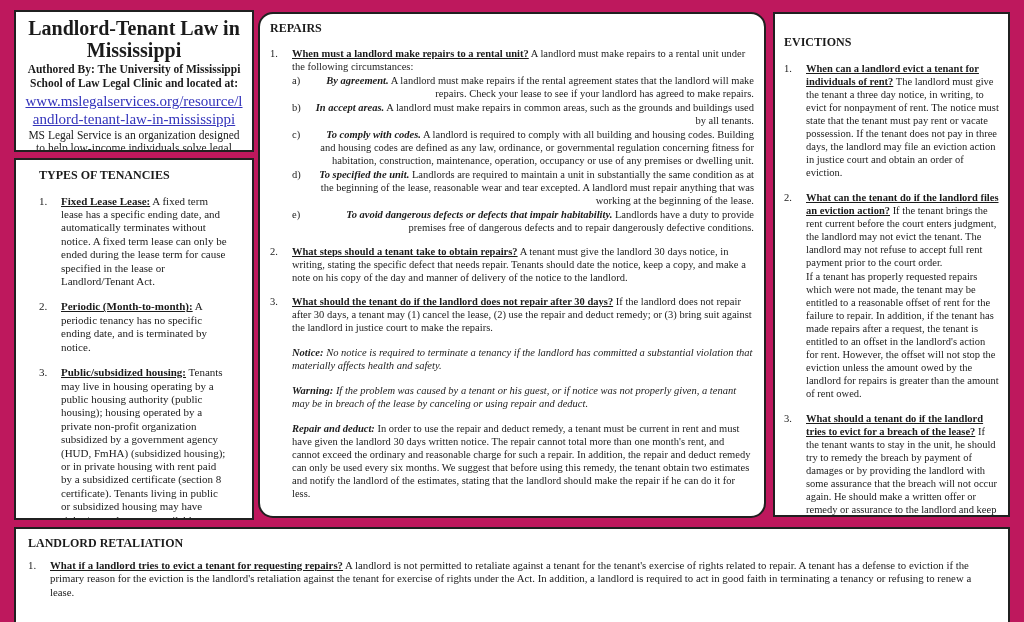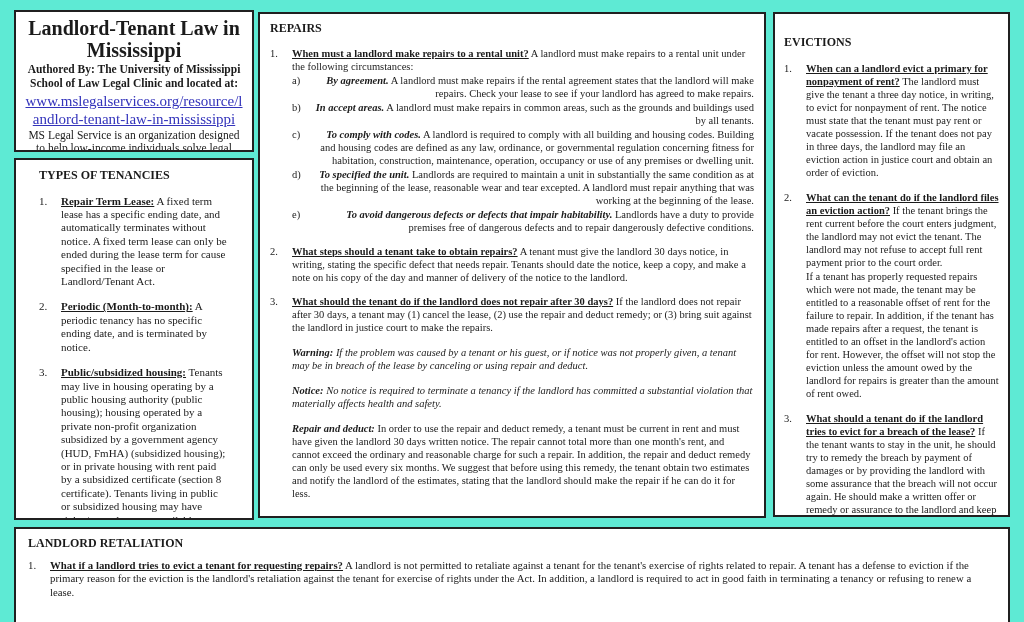--- a/index.html
+++ b/index.html
@@ -1,17 +1,17 @@
 <!DOCTYPE html>
 <html><head>
 <meta charset="utf-8">
 <style>
   html,body { margin:0; padding:0; background:#ffffff; }
   .page {
-    position:relative; width:1024px; height:622px; background:#5eead4;
+    position:relative; width:1024px; height:622px; background:#be185d;
     font-family:"Liberation Serif","DejaVu Serif",serif; color:#1b1b1b;
     overflow:hidden;
   }
   .box { position:absolute; border:2px solid #202020; background:#ffffff; box-sizing:border-box; overflow:hidden; }
 
   
   .title-box { left:14px; top:10px; width:240px; height:142px; padding:5px 7px; text-align:center; }
   .title-box h1 { margin:0; font-size:20px; line-height:1.1; font-weight:bold; }
   .byline { margin:2px 0 0 0; font-size:11.5px; font-weight:bold; line-height:1.2; }
   .link { display:block; font-size:15px; color:#3333bb; text-decoration:underline; line-height:1.2; overflow-wrap:anywhere; margin:1px 0; cursor:pointer; }
@@ -32,21 +32,21 @@
   .note.italic { font-style:italic; }
   .para2 { margin-top:1px; }
 
   
   .tenancies-box { left:14px; top:158px; width:240px; height:362px; padding:8px 23px; font-size:11px; line-height:1.22; }
   .tenancies-box .item { margin-top:12px; }
   .tenancies-box .item:first-of-type { margin-top:10px; }
   .term { font-weight:bold; text-decoration:underline; }
 
   
-  .repairs-box { left:258px; top:12px; width:508px; height:506px; padding:7px 10px; font-size:10.5px; line-height:1.24; }
+  .repairs-box { left:258px; top:12px; width:508px; height:506px; padding:7px 10px; font-size:10.5px; line-height:1.24;border-radius:15px; }
   .repairs-box .item { margin-top:11px; }
   .repairs-box .item:first-of-type { margin-top:8px; }
 
   
   .evictions-box { left:773px; top:12px; width:237px; height:505px; padding:21px 9px; font-size:10.5px; line-height:1.24; }
   .evictions-box .item { margin-top:12px; }
   .evictions-box .item:first-of-type { margin-top:9px; }
 
   
   .retaliation-box { left:14px; top:527px; width:996px; height:109px; padding:7px 12px; font-size:10.8px; line-height:1.25; }
@@ -64,21 +64,21 @@
     <p class="desc">MS Legal Service is an organization designed to help low-income individuals solve legal problems.</p>
 
   </div>
 
   <div class="box tenancies-box">
     <div class="sec-header">TYPES OF TENANCIES</div>
 
     <div class="item">
       <span class="num">1.</span>
       <div class="itxt">
-        <span class="term">Repair Term Lease:</span>
+        <span class="term">Fixed Lease Lease:</span>
         <span>A fixed term lease has a specific ending date, and automatically terminates without notice. A fixed term lease can only be ended during the lease term for cause specified in the lease or Landlord/Tenant Act.</span>
       </div>
     </div>
     <div class="item">
       <span class="num">2.</span>
       <div class="itxt">
         <span class="term">Periodic (Month-to-month):</span>
         <span>A periodic tenancy has no specific ending date, and is terminated by notice.</span>
       </div>
     </div>
@@ -146,41 +146,41 @@
     </div>
 
     <div class="item">
       <span class="num">3.</span>
       <div class="itxt">
         <span class="q">What should the tenant do if the landlord does not repair after 30 days?</span>
         <span>If the landlord does not repair after 30 days, a tenant may (1) cancel the lease, (2) use the repair and deduct remedy; or (3) bring suit against the landlord in justice court to make the repairs.</span>
       </div>
     </div>
 
+    <div class="note italic">
+      <span class="lead">Notice:</span>
+      <span>No notice is required to terminate a tenancy if the landlord has committed a substantial violation that materially affects health and safety.</span>
+    </div>
     <div class="note italic">
       <span class="lead">Warning:</span>
       <span>If the problem was caused by a tenant or his guest, or if notice was not properly given, a tenant may be in breach of the lease by canceling or using repair and deduct.</span>
     </div>
-    <div class="note italic">
-      <span class="lead">Notice:</span>
-      <span>No notice is required to terminate a tenancy if the landlord has committed a substantial violation that materially affects health and safety.</span>
-    </div>
     <div class="note">
       <span class="lead">Repair and deduct:</span>
       <span>In order to use the repair and deduct remedy, a tenant must be current in rent and must have given the landlord 30 days written notice. The repair cannot total more than one month's rent, and cannot exceed the ordinary and reasonable charge for such a repair. In addition, the repair and deduct remedy can only be used every six months. We suggest that before using this remedy, the tenant obtain two estimates and notify the landlord of the estimates, stating that the landlord should make the repair if he can do it for less.</span>
     </div>
   </div>
 
   <div class="box evictions-box">
     <div class="sec-header">EVICTIONS</div>
 
     <div class="item">
       <span class="num">1.</span>
       <div class="itxt">
-        <span class="q">When can a landlord evict a primary for nonpayment of rent?</span>
+        <span class="q">When can a landlord evict a tenant for individuals of rent?</span>
         <span>The landlord must give the tenant a three day notice, in writing, to evict for nonpayment of rent. The notice must state that the tenant must pay rent or vacate possession. If the tenant does not pay in three days, the landlord may file an eviction action in justice court and obtain an order of eviction.</span>
       </div>
     </div>
 
     <div class="item">
       <span class="num">2.</span>
       <div class="itxt">
         <span class="q">What can the tenant do if the landlord files an eviction action?</span>
         <span>If the tenant brings the rent current before the court enters judgment, the landlord may not evict the tenant. The landlord may not refuse to accept full rent payment prior to the court order.</span>
         <div class="para2">If a tenant has properly requested repairs which were not made, the tenant may be entitled to a reasonable offset of rent for the failure to repair. In addition, if the tenant has made repairs after a request, the tenant is entitled to an offset in the landlord's action for rent. However, the offset will not stop the eviction unless the amount owed by the landlord for repairs is greater than the amount of rent owed.</div>

